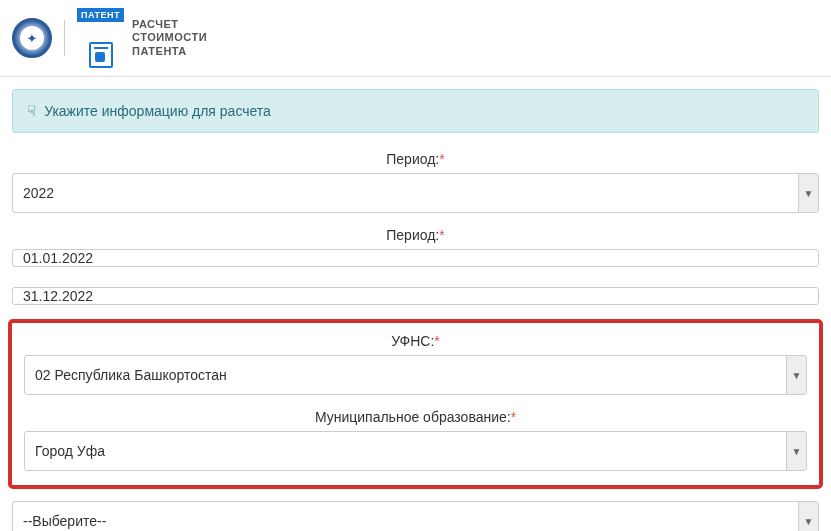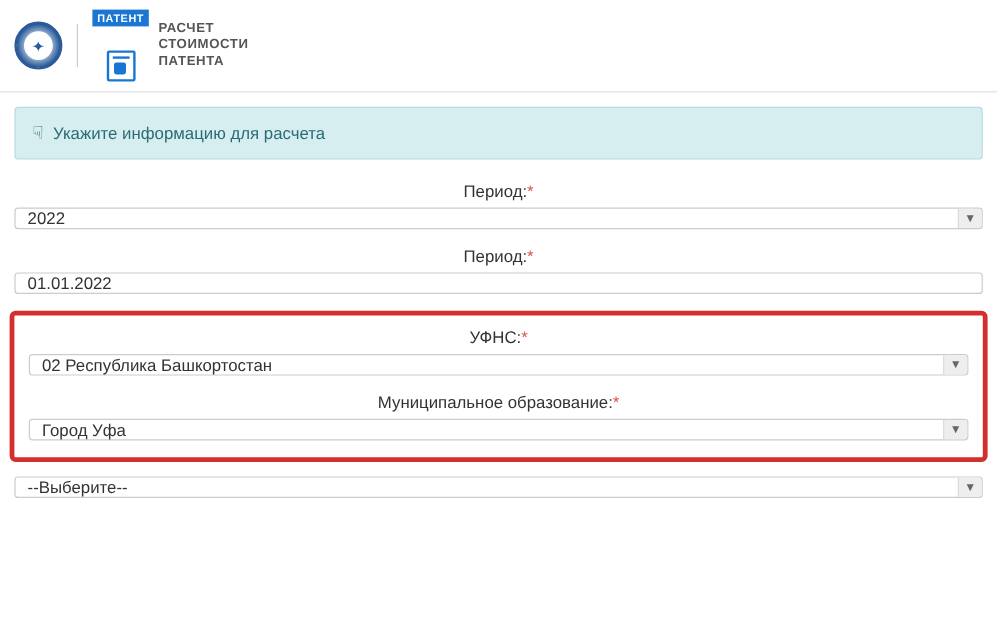--- a/index.html
+++ b/index.html
@@ -125,21 +125,21 @@
     .field-label {
       font-size: 14px;
       margin-bottom: 6px;
       color: #333;
     }
     .required {
       color: #d9534f;
     }
     .select-control, .input-control {
       width: 100%;
-      height: 18px;
+      height: 40px;
       border: 1px solid #ccc;
       border-radius: 3px;
       padding: 0 10px;
       font-size: 14px;
       background: #fff;
       display: flex;
       align-items: center;
       justify-content: space-between;
       cursor: pointer;
     }
@@ -152,20 +152,21 @@
       width: 20px;
       display: flex;
       align-items: center;
       justify-content: center;
       margin-right: -10px;
       border-radius: 0 3px 3px 0;
     }
     .date-row {
       display: flex;
       gap: 20px;
+      flex-direction: column;
     }
     .date-row .input-control {
       flex: 1;
     }
     .highlighted-box {
       border: 4px solid #d32f2f;
       border-radius: 5px;
       padding: 10px 12px 14px 12px;
       margin: 8px -4px 12px -4px;
     }
@@ -210,20 +211,23 @@
   </div>
 
   <div class="field-group">
     <div class="field-label">
       <span>Период:</span><span class="required">*</span>
     </div>
     <div class="date-row">
       <div class="input-control">
         <span>01.01.2022</span>
       </div>
+      <div class="input-control">
+        <span>31.12.2022</span>
+      </div>
     </div>
   </div>
 
   <div class="highlighted-box">
     <div class="field-group">
       <div class="field-label">
         <span>УФНС:</span><span class="required">*</span>
       </div>
       <div class="select-control">
         <span>02 Республика Башкортостан</span>

